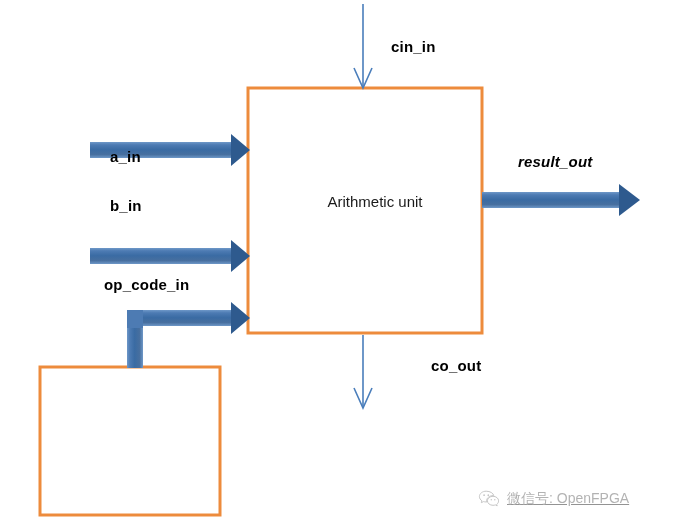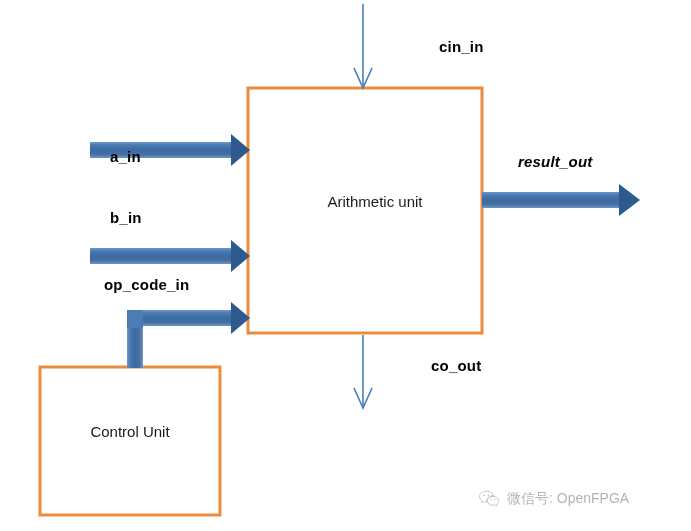--- a/index.html
+++ b/index.html
@@ -44,20 +44,21 @@
     text-align: center;
   }
   #watermark {
     position: absolute;
     left: 478px;
     top: 489px;
     display: flex;
     align-items: center;
     gap: 7px;
     opacity: 0.42;
+    text-decoration: underline;
   }
   #watermark .wm-text {
     font-family: "Liberation Sans", sans-serif;
     font-size: 14px;
     color: #4a4a4a;
     white-space: nowrap;
   }
   .wm-logo {
     display: block;
   }
@@ -120,27 +121,26 @@
     </g>
 
     <g>
       <line x1="363" y1="335" x2="363" y2="406" stroke="#4A7EBB" stroke-width="1.6"></line>
       <path d="M 354 388 L 363 408 L 372 388" fill="none" stroke="#4A7EBB" stroke-width="1.6"></path>
     </g>
   </svg>
 
   <div class="block-title" style="left:248px; top:193px; width:254px;">Arithmetic unit</div>
 
-  <div class="block-title" style="left:40px; top:423px; width:180px;">Control Unit</div>
 
-  <div class="lbl lbl-bold" style="left:391px; top:38px;margin-left:48px;">cin_in</div>
+  <div class="lbl lbl-bold" style="left:391px; top:38px;">cin_in</div>
 
   <div class="lbl lbl-bold" style="left:110px; top:101px;margin-top:47px;">a_in</div>
 
-  <div class="lbl lbl-bold" style="left:110px; top:209px;">b_in</div>
+  <div class="lbl lbl-bold" style="left:110px; top:197px;">b_in</div>
 
   <div class="lbl lbl-bold" style="left:104px; top:276px;">op_code_in</div>
 
   <div class="lbl lbl-bold" style="left:518px; top:153px;font-style:italic;">result_out</div>
 
   <div class="lbl lbl-bold" style="left:391px; top:357px;margin-left:40px;">co_out</div>
 
   <div id="watermark">
     <svg class="wm-logo" width="22" height="20" viewBox="0 0 22 20">
       <path d="M8.2 2.2 C4.4 2.2 1.4 4.6 1.4 7.6 c0 1.7 1 3.2 2.5 4.2 l-0.6 1.9 2.2 -1.1

